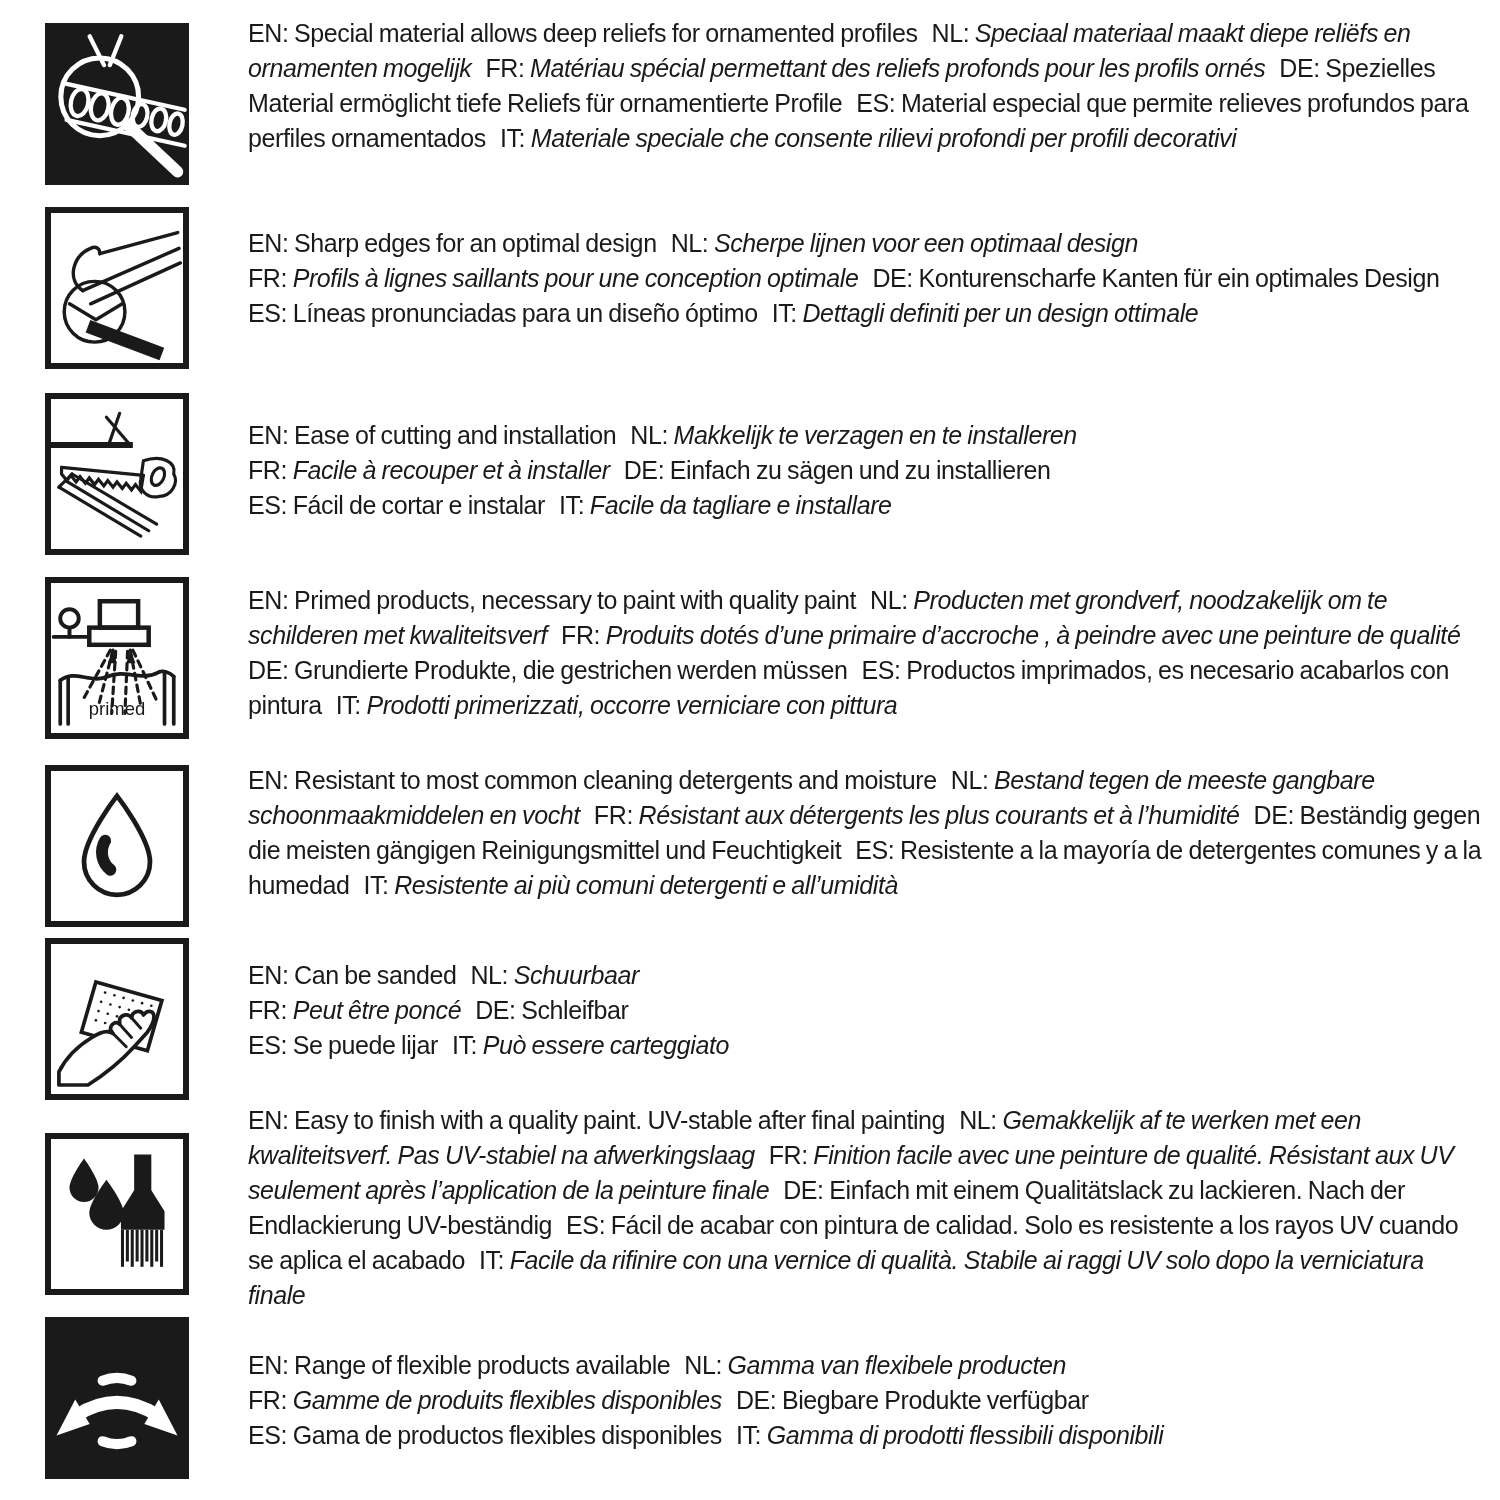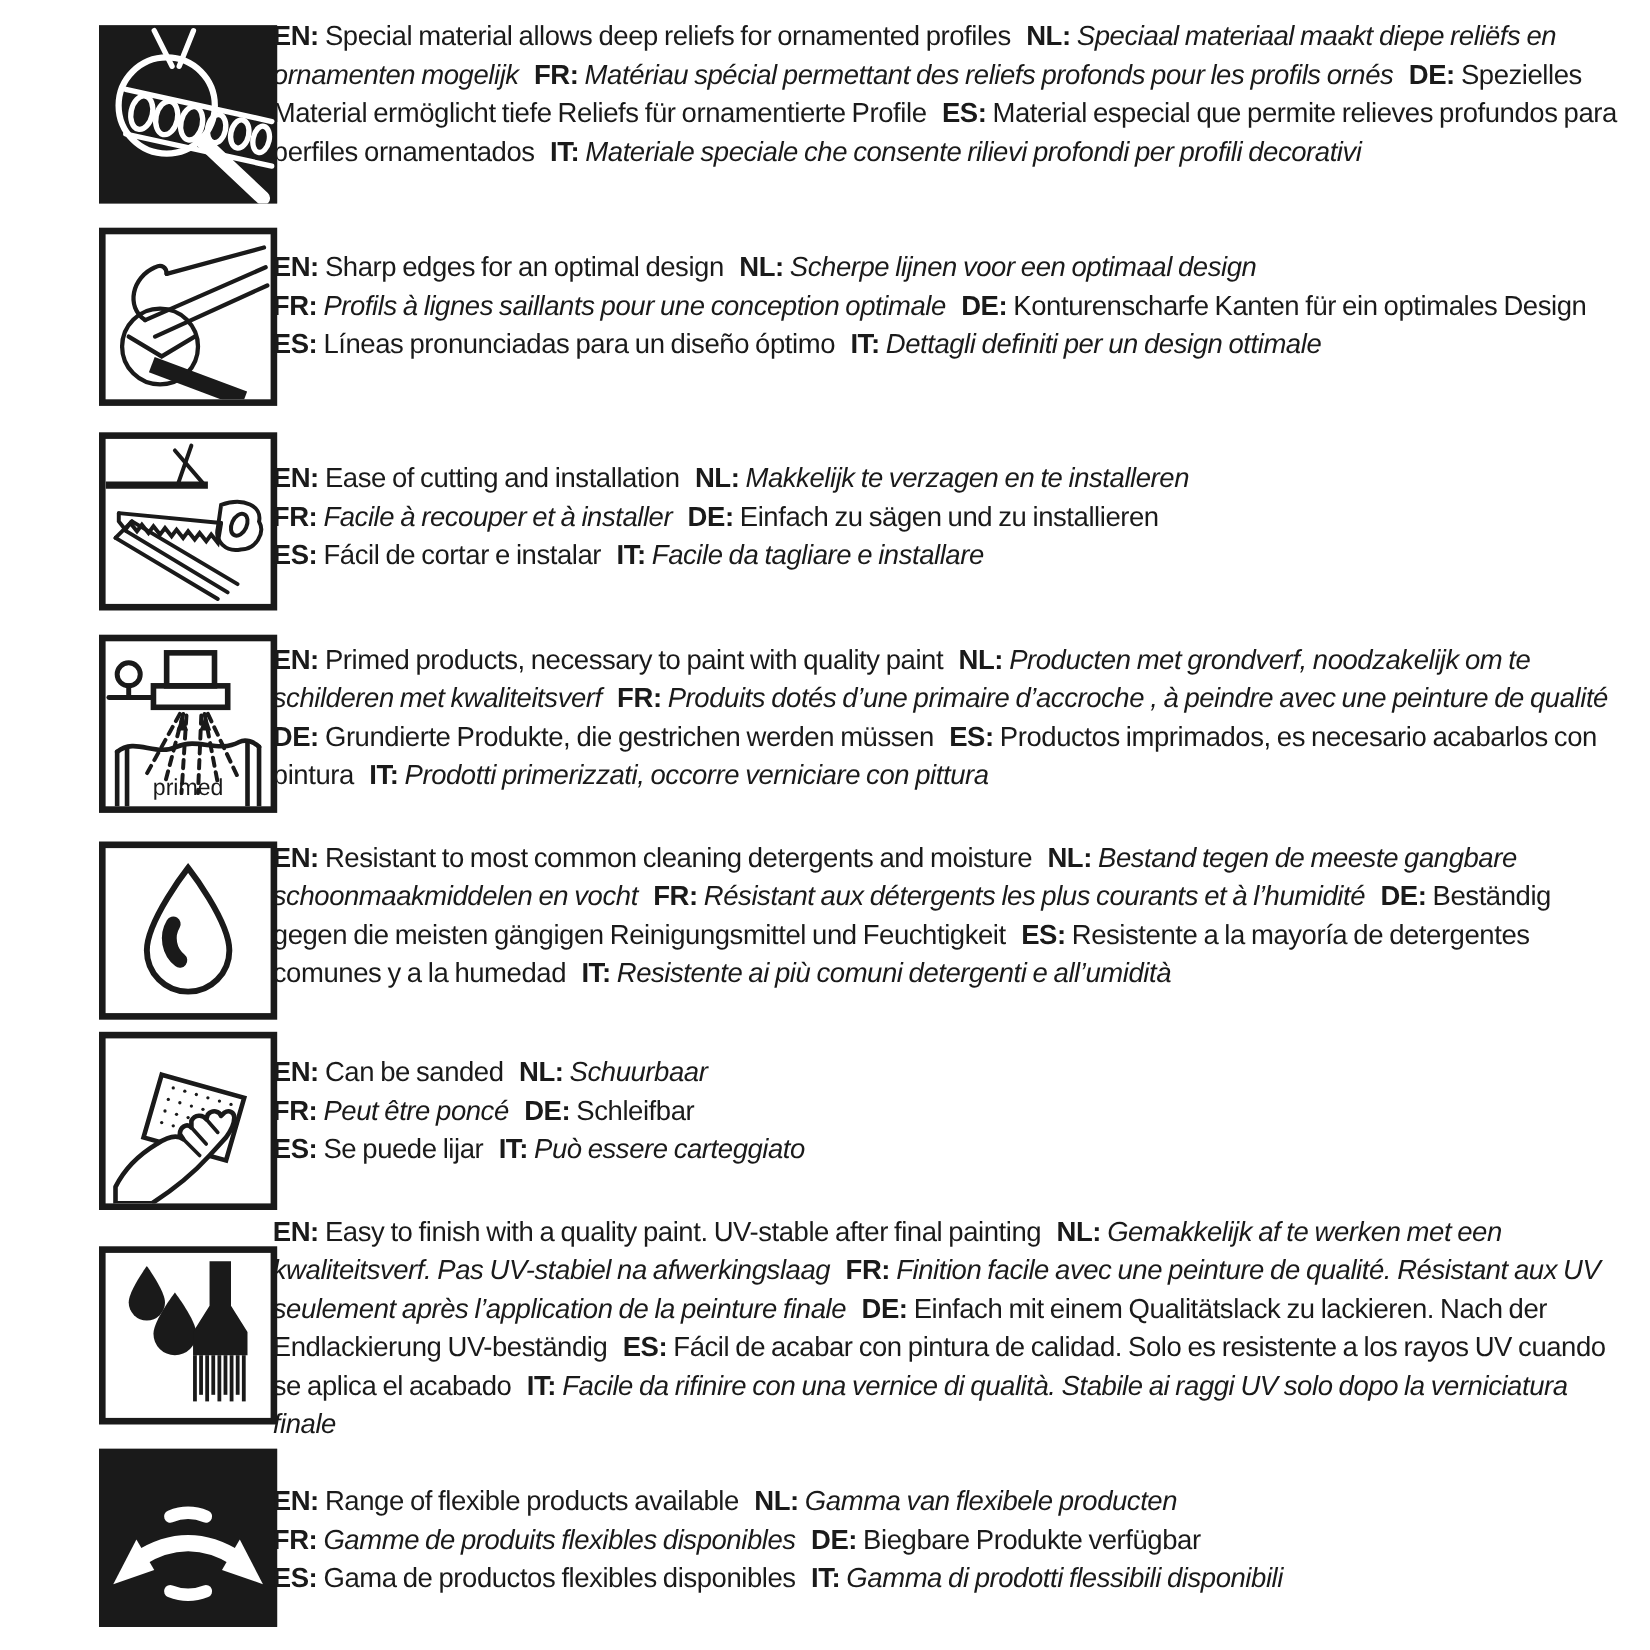--- a/index.html
+++ b/index.html
@@ -1,30 +1,30 @@
 <!DOCTYPE html>
 <html><head>
 <meta charset="utf-8">
 <style>
   html,body{margin:0;padding:0;background:#ffffff;}
   .sheet{
     position:relative;width:1500px;height:1500px;background:#ffffff;overflow:hidden;
     font-family:"Liberation Sans",sans-serif;color:#1a1a1a;
   }
   .icon-box{
-    position:absolute;left:45px;width:162px;height:162px;box-sizing:border-box;
-    background:#fff;border:6px solid #1a1a1a;margin-left:45px;
+    position:absolute;left:45px;width:144px;height:162px;box-sizing:border-box;
+    background:#fff;border:6px solid #1a1a1a;
   }
   .icon-box.inv{border:none;background:#1a1a1a;}
   .icon-box svg{display:block;width:100%;height:100%;}
   .desc{
     position:absolute;left:248px;width:1235px;margin:0;
     font-size:25px;line-height:35px;letter-spacing:-0.4px;word-spacing:-1px;color:#1a1a1a;
   }
-  .desc .lbl{font-weight:bold;font-style:normal;text-align:right;}
+  .desc .lbl{font-weight:normal;font-style:normal;text-align:right;}
   .desc .txt.it{font-style:italic;}
   .desc .gap{display:inline-block;width:14px;}
 </style>
 </head>
 <body>
 
 <div class="sheet">
 
   <div class="icon-box inv" style="top:23px">
     <svg viewBox="0 0 100 100">

